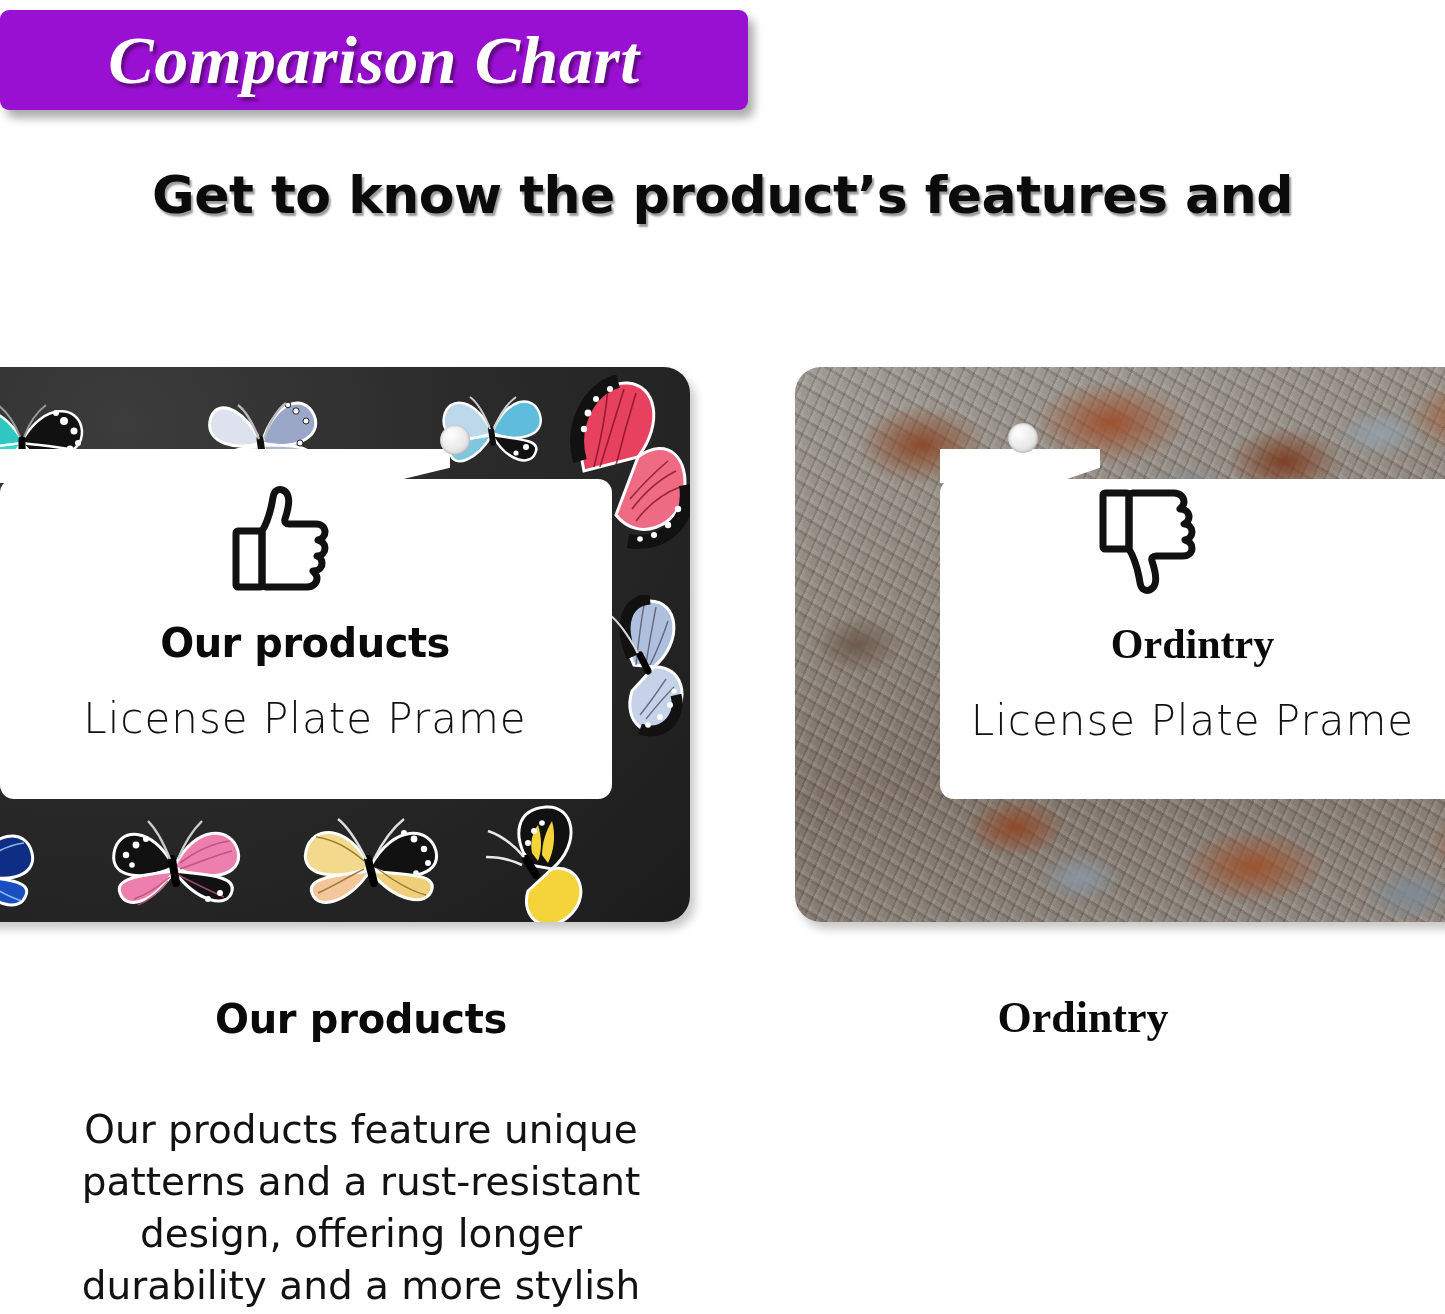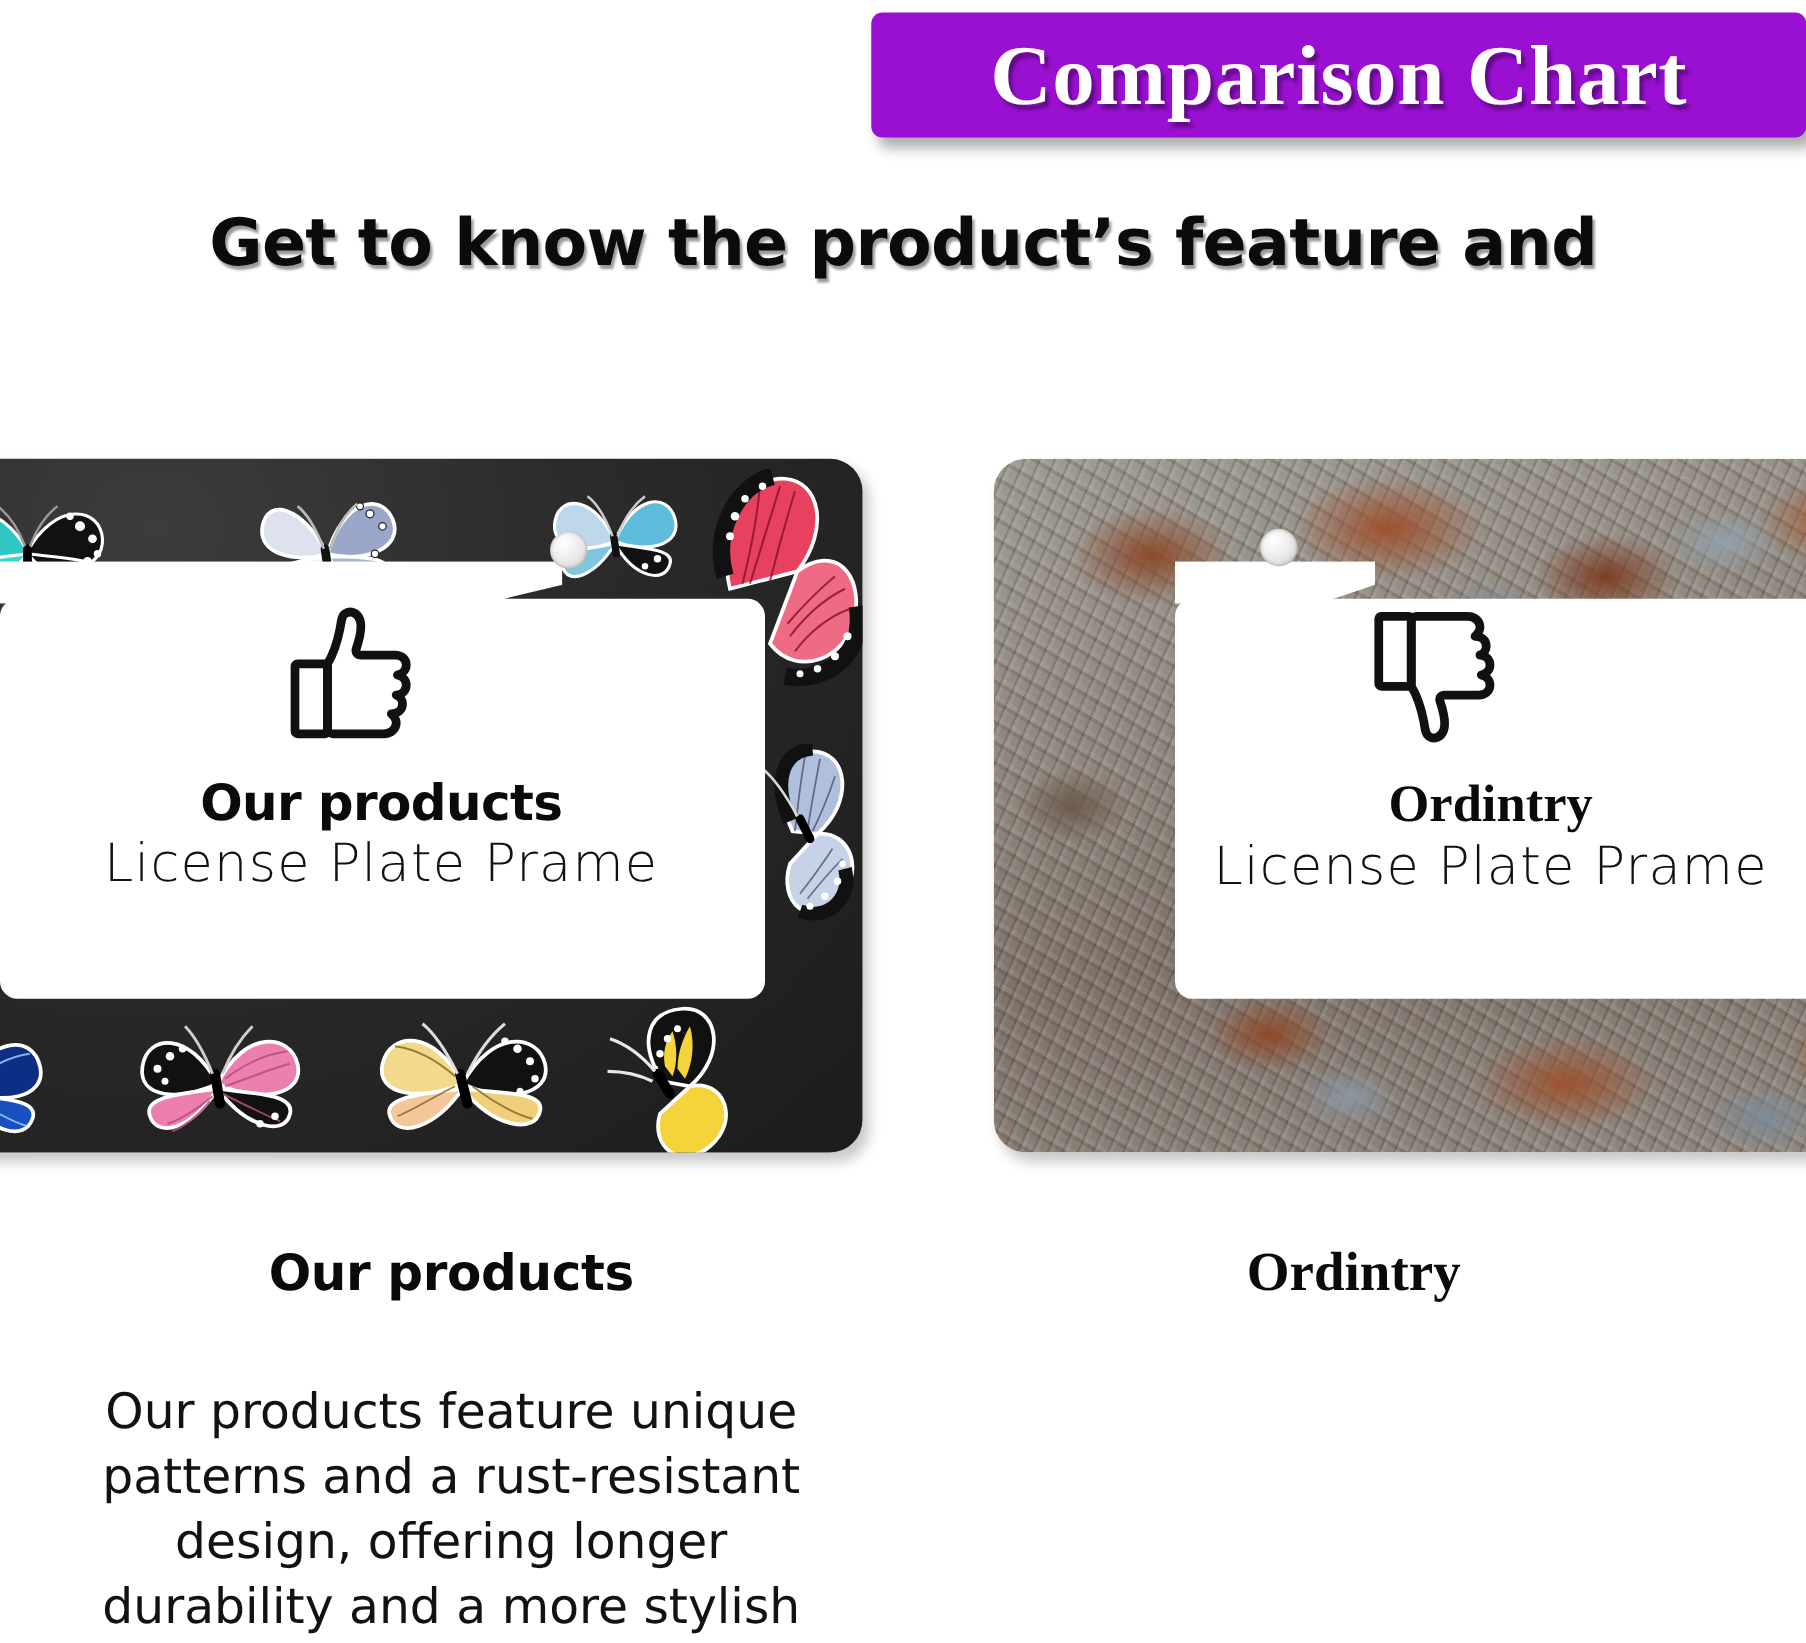--- a/index.html
+++ b/index.html
@@ -7,21 +7,21 @@
     width:1445px;height:1314px;
     background:#ffffff;
     font-family:"Liberation Sans", sans-serif;
     overflow:hidden;
     position:relative;
   }
 
   
   #title-banner-wrap{
     position:absolute;left:0;top:10px;width:1445px;height:112px;
-    display:flex;align-items:flex-start;justify-content:flex-end;
+    display:flex;align-items:flex-start;justify-content:flex-start;font-style:italic;
   }
   #title-banner{
     position:relative;
     width:748px;height:100px;
     background:#9A10D2;
     border-radius:9px;
     display:flex;align-items:center;justify-content:center;
     box-shadow:6px 8px 10px rgba(0,0,0,0.33);
   }
   #title-text{
@@ -137,20 +137,21 @@
     font-family:"DejaVu Sans", sans-serif;
     font-weight:bold;font-size:40px;color:#0a0a0a;letter-spacing:-0.5px;
   }
   .brand-serif{
     font-family:"Liberation Serif", serif;
     font-weight:bold;font-size:42px;color:#0a0a0a;
   }
   .sub-thin{
     font-family:"DejaVu Sans", sans-serif;
     font-weight:300;font-size:42px;color:#111;letter-spacing:1px;
+    margin-top:28px;
   }
 
   
   #bottom-cols{
     position:absolute;left:0;top:990px;width:1445px;height:324px;
     display:flex;
   }
   .bcol{width:722px;text-align:center;}
   .bcol-title-sans{
     font-family:"DejaVu Sans", sans-serif;
@@ -172,21 +173,21 @@
 </head>
 <body>
 
 <div id="title-banner-wrap">
   <div id="title-banner">
     <div id="title-text">Comparison Chart</div>
   </div>
 </div>
 
 <div id="subtitle">
-  <span class="ln">Get to know the product’s feature and</span>
+  <span class="ln">Get to know the product’s features and</span>
 </div>
 
 <div id="frames-area">
 
   <div id="frame-left" class="plate-frame">
 
     <svg class="bfly" style="left:72px;top:24px;" width="150" height="96" viewBox="0 0 150 96">
       <g stroke="#ffffff" stroke-width="2.5">
         <path d="M70 50 C48 8, 8 12, 10 40 C11 66, 44 74, 70 52Z" fill="#2FC7C2"></path>
         <path d="M70 52 C50 78, 20 90, 14 72 C9 58, 40 56, 70 52Z" fill="#35D6CF"></path>

